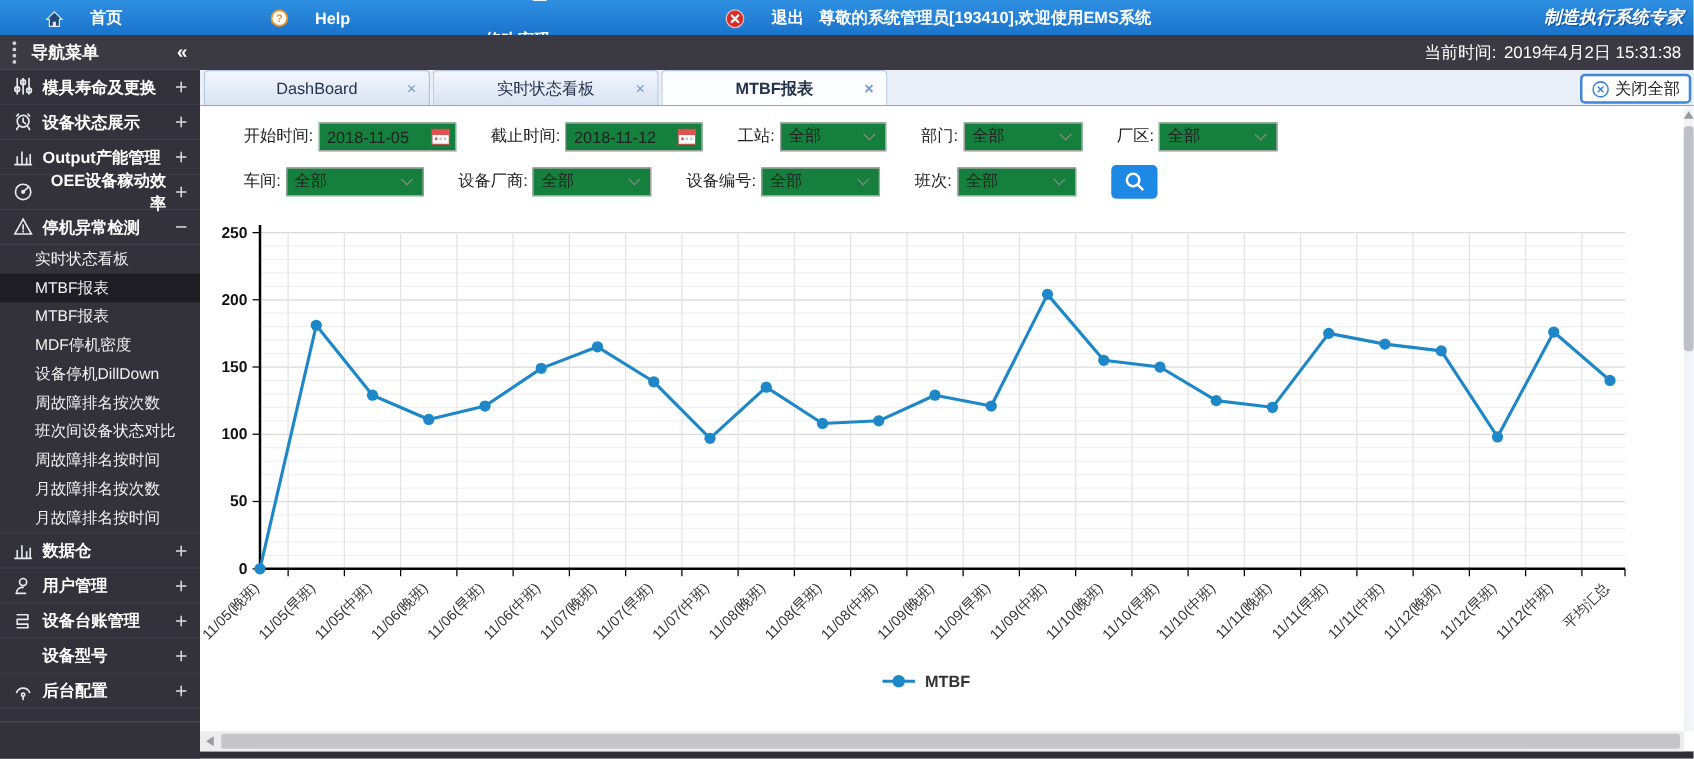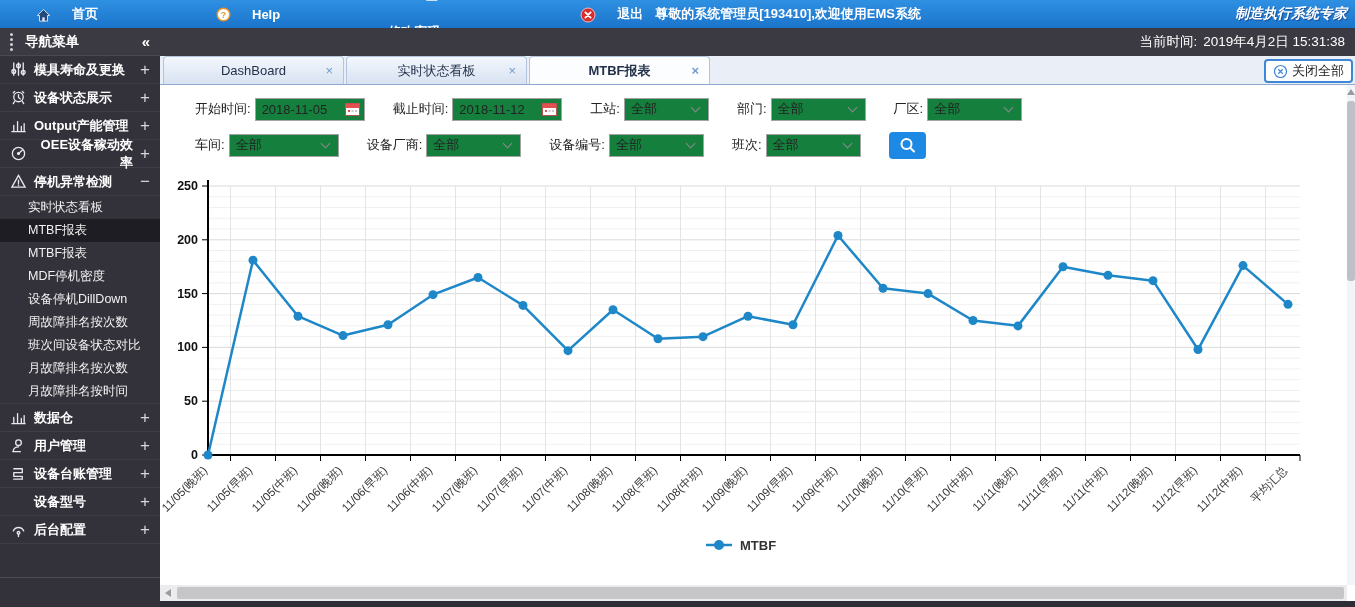--- a/index.html
+++ b/index.html
@@ -183,20 +183,21 @@
           <span class="pm">−</span>
         </div>
         <div class="subm">
           <div class="s-item">实时状态看板</div>
           <div class="s-item active">MTBF报表</div>
           <div class="s-item">MTBF报表</div>
           <div class="s-item">MDF停机密度</div>
           <div class="s-item">设备停机DillDown</div>
           <div class="s-item">周故障排名按次数</div>
           <div class="s-item">班次间设备状态对比</div>
+          <div class="s-item">周故障排名按时间</div>
           <div class="s-item">月故障排名按次数</div>
           <div class="s-item">月故障排名按时间</div>
         </div>
         <div class="m-item">
           <svg class="micon" viewBox="0 0 18 18" fill="none" stroke="#e8e9ee" stroke-width="1.4" stroke-linecap="round">
             <path d="M4 15V9M8 15V5M12 15V10M15 15V7"></path>
             <path d="M2 15.5h14"></path>
           </svg>
           <span>数据仓</span>
           <span class="pm">+</span>

